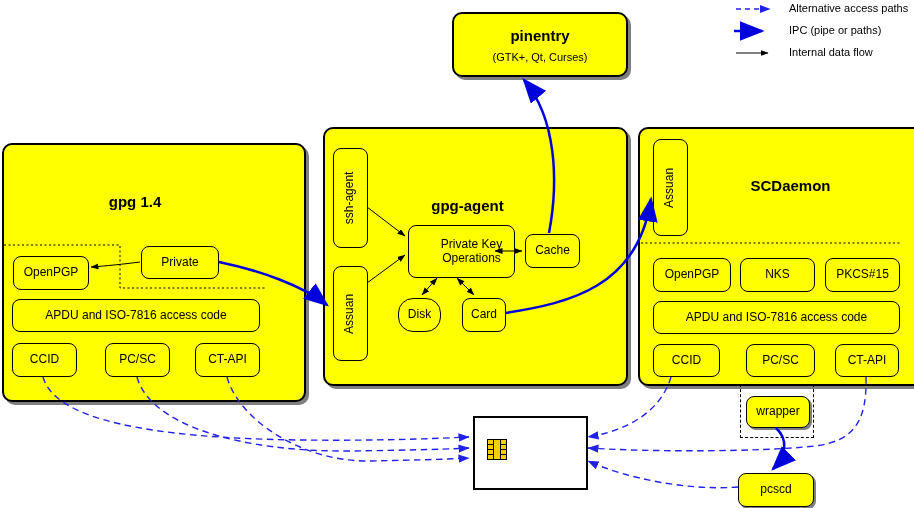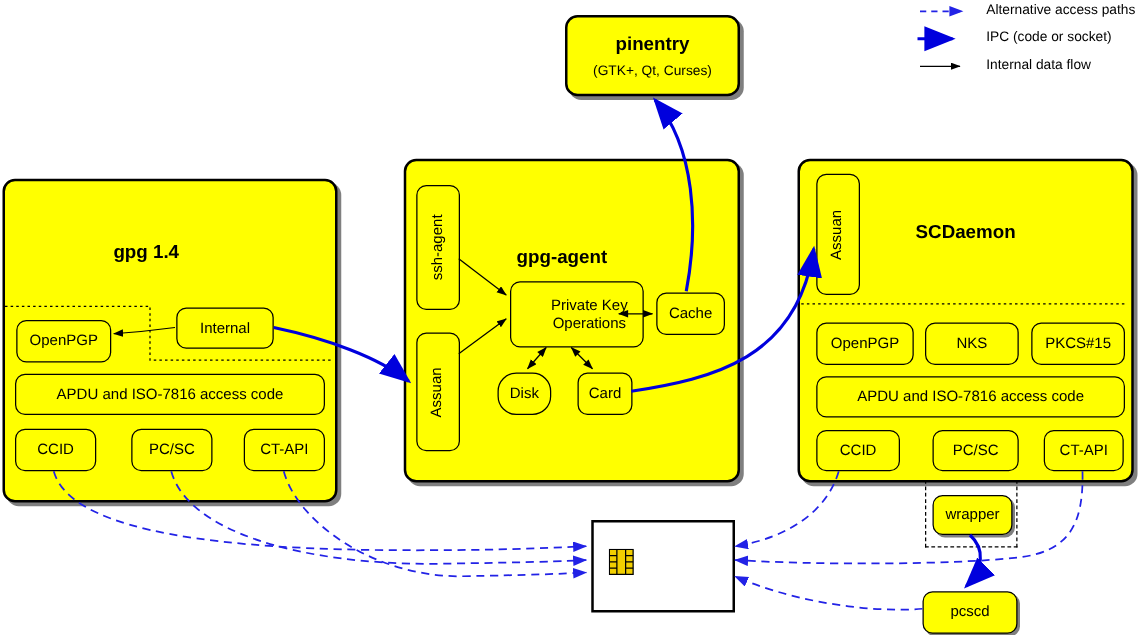--- a/index.html
+++ b/index.html
@@ -2,21 +2,21 @@
 <html style="--node-fill: #ffff00; --ipc-blue: #0000dd; --alt-blue: #2222e6; --border-black: #000000; --card-chip: #f2cf00;"><head>
 <meta charset="utf-8">
 <style>
   html,body{margin:0;padding:0;background:#fff;}
   #stage{
     position:relative;width:914px;height:508px;background:#ffffff;overflow:hidden;
     font-family:"Liberation Sans", sans-serif;color:#000;
   }
   .bigbox{
     position:absolute;background:var(--node-fill);border:2px solid var(--border-black);
-    border-radius:10px;box-shadow:3px 3px 0 0 #7f7f7f;
+    border-radius:10px;box-shadow:3px 3px 0 0 #7f7f7f;padding-left:36px;
   }
   .node{
     position:absolute;background:var(--node-fill);border:1.5px solid var(--border-black);
     border-radius:8px;display:flex;align-items:center;justify-content:center;
     font-size:12px;text-align:center;line-height:1.15;
   }
   .vnode{flex-direction:column;}
   .vnode .vtext{transform:rotate(-90deg);white-space:nowrap;font-size:12px;}
   .btitle{position:absolute;left:0;right:0;text-align:center;font-weight:bold;font-size:15px;}
   .whitebox{position:absolute;background:#ffffff;border:2px solid var(--border-black);}
@@ -49,21 +49,21 @@
   </div>
 
   <div class="bigbox" style="left:638px;top:127px;width:265px;height:255px;">
     <div class="btitle" style="top:48px;">SCDaemon</div>
   </div>
 
   <div class="node" style="left:13px;top:256px;width:74px;height:32px;">
       <span>OpenPGP</span>
     </div>
   <div class="node" style="left:141px;top:246px;width:76px;height:31px;">
-      <span>Internal</span>
+      <span>Private</span>
     </div>
   <div class="node" style="left:12px;top:299px;width:246px;height:31px;">
       <span>APDU and ISO-7816 access code</span>
     </div>
   <div class="node" style="left:12px;top:343px;width:63px;height:32px;">
       <span>CCID</span>
     </div>
   <div class="node" style="left:105px;top:343px;width:63px;height:32px;">
       <span>PC/SC</span>
     </div>
@@ -125,21 +125,21 @@
 
   <div class="dashedrect" style="left:740px;top:384px;width:72px;height:52px;"></div>
   <div class="node" style="left:738px;top:473px;width:74px;height:32px;box-shadow:2px 2px 0 0 #7f7f7f;">
       <span>pcscd</span>
     </div>
   <div class="node" style="left:746px;top:396px;width:62px;height:30px;box-shadow:2px 2px 0 0 #7f7f7f;">
       <span>wrapper</span>
     </div>
 
   <div class="legend-label" style="left:789px;top:2px;">Alternative access paths</div>
-  <div class="legend-label" style="left:789px;top:24px;">IPC (code or socket)</div>
+  <div class="legend-label" style="left:789px;top:24px;">IPC (pipe or paths)</div>
   <div class="legend-label" style="left:789px;top:46px;">Internal data flow</div>
 
   <svg class="overlay" width="914" height="508">
     <defs>
       <marker id="ab" markerWidth="10" markerHeight="8" refX="7.5" refY="3" orient="auto">
           <path d="M0,0 L8,3 L0,6 z" fill="#000000"></path>
         </marker>
       <marker id="abs" markerWidth="10" markerHeight="8" refX="0.5" refY="3" orient="auto">
           <path d="M8,0 L0,3 L8,6 z" fill="#000000"></path>
         </marker>

